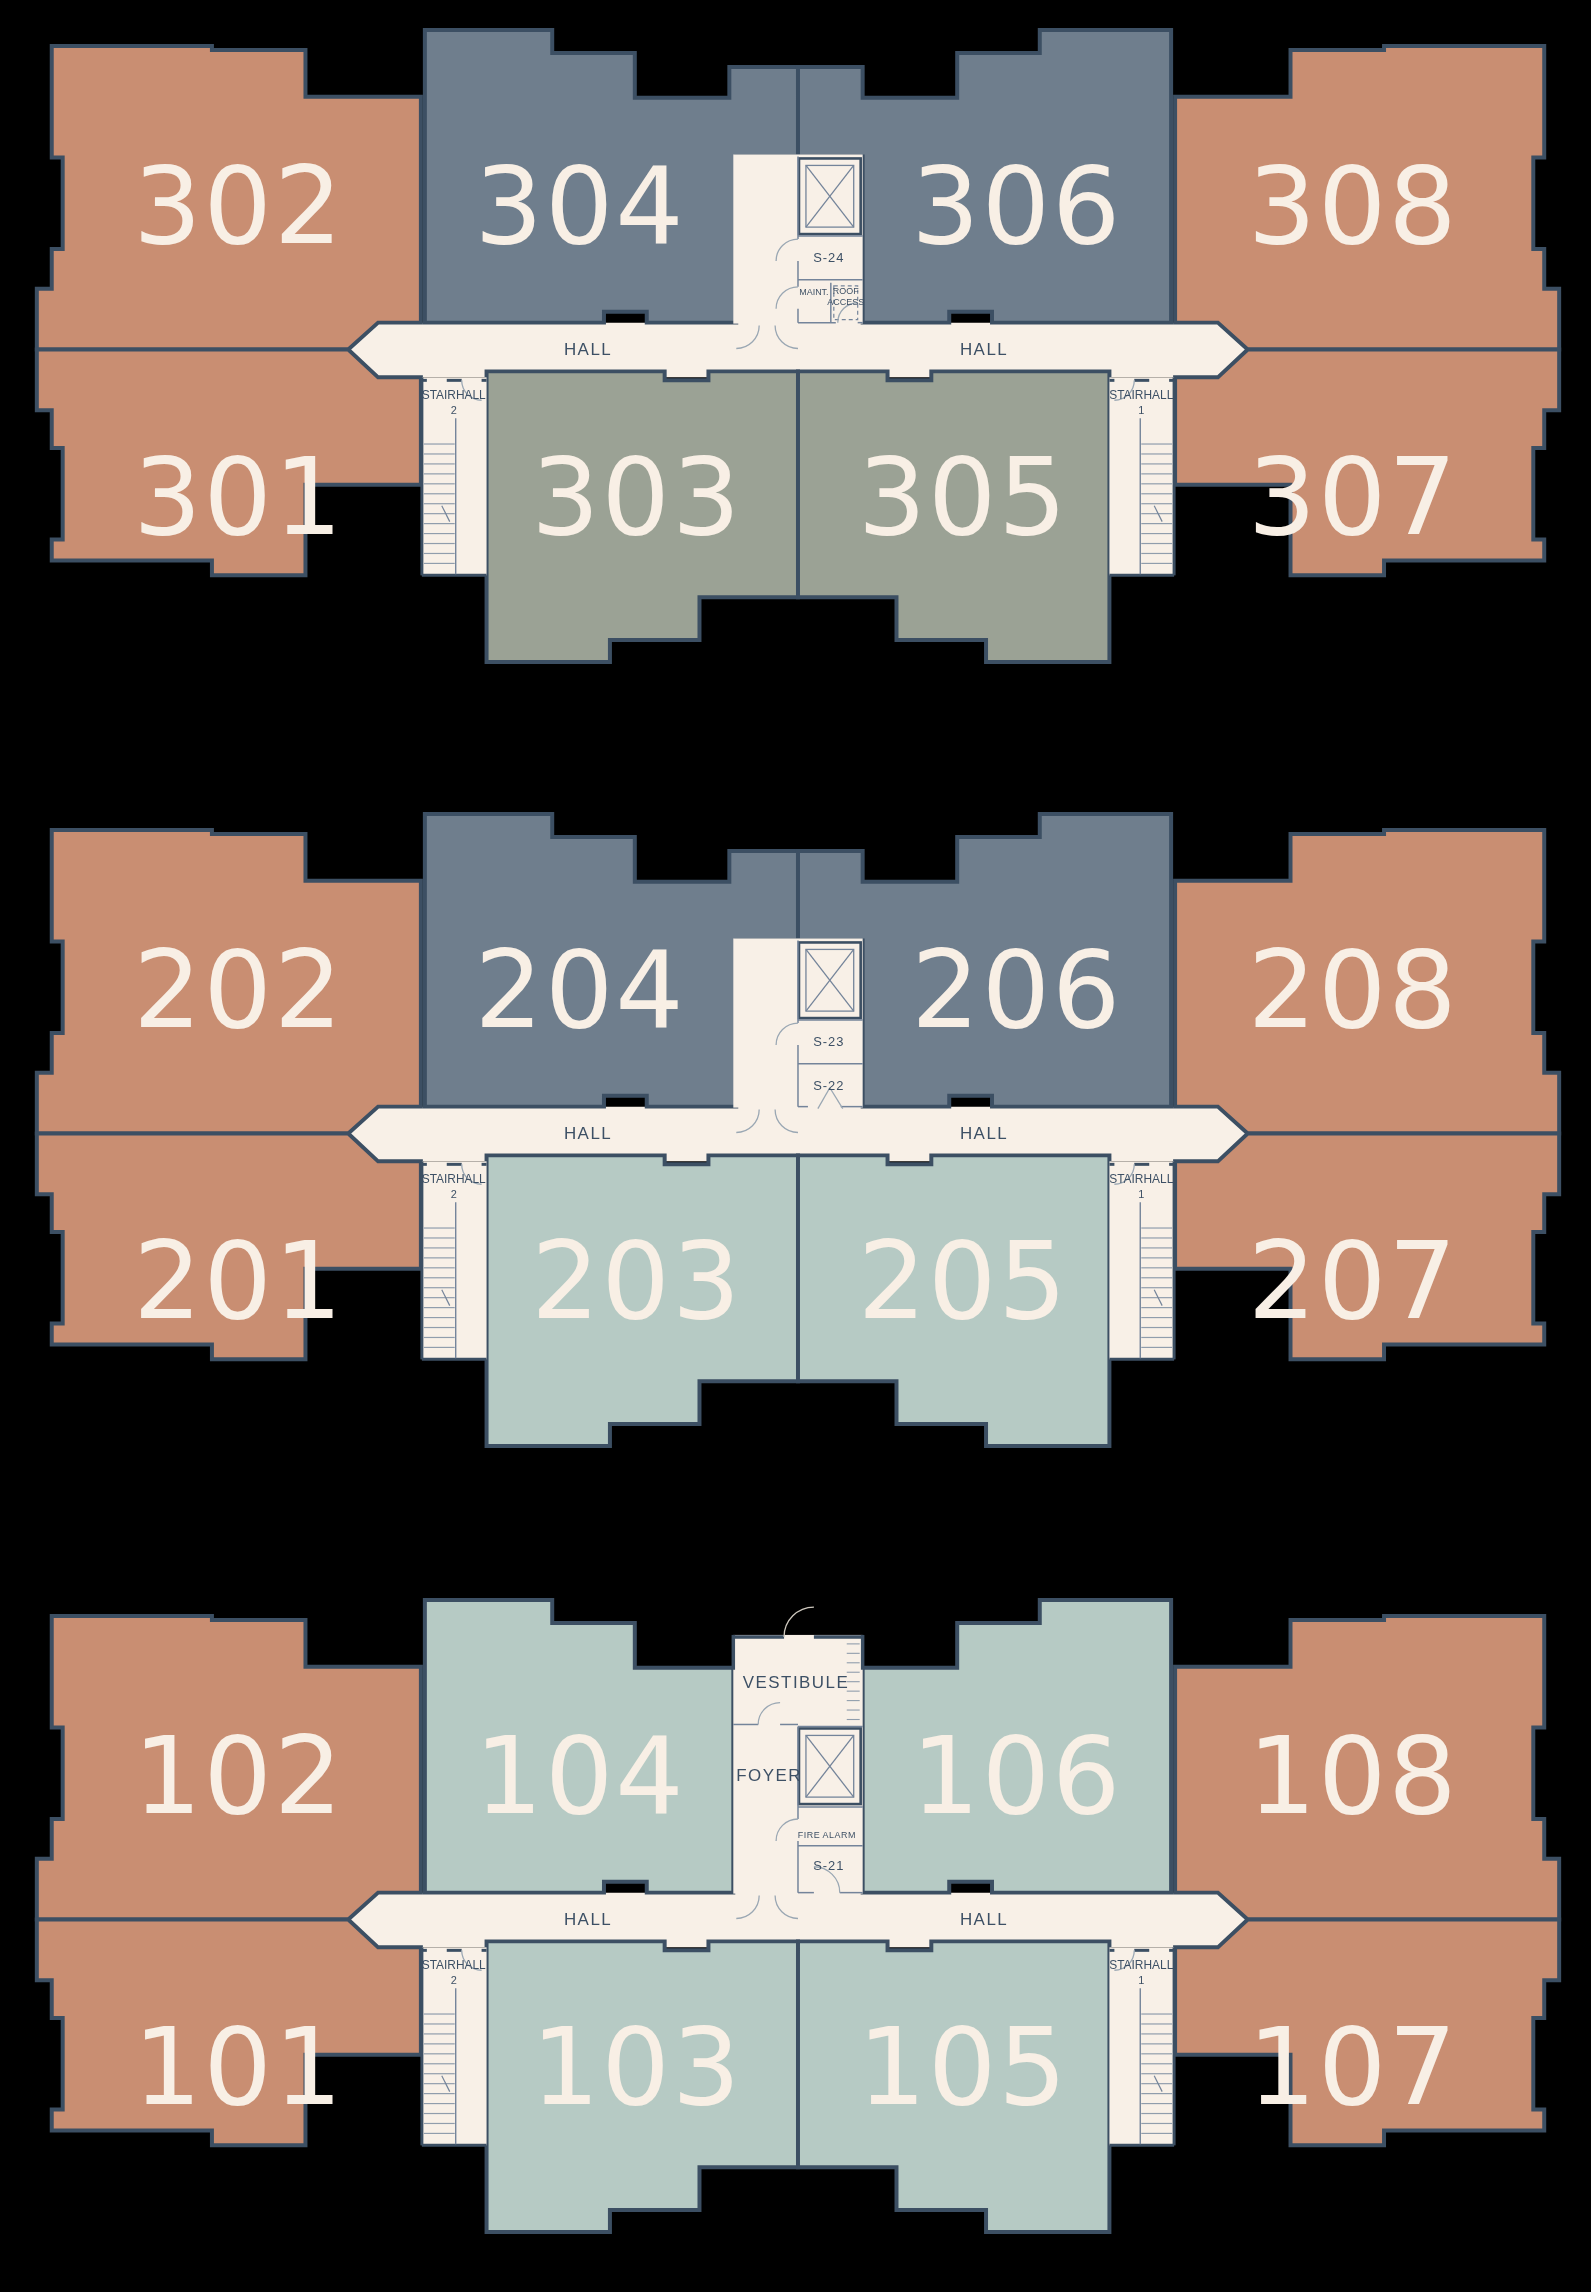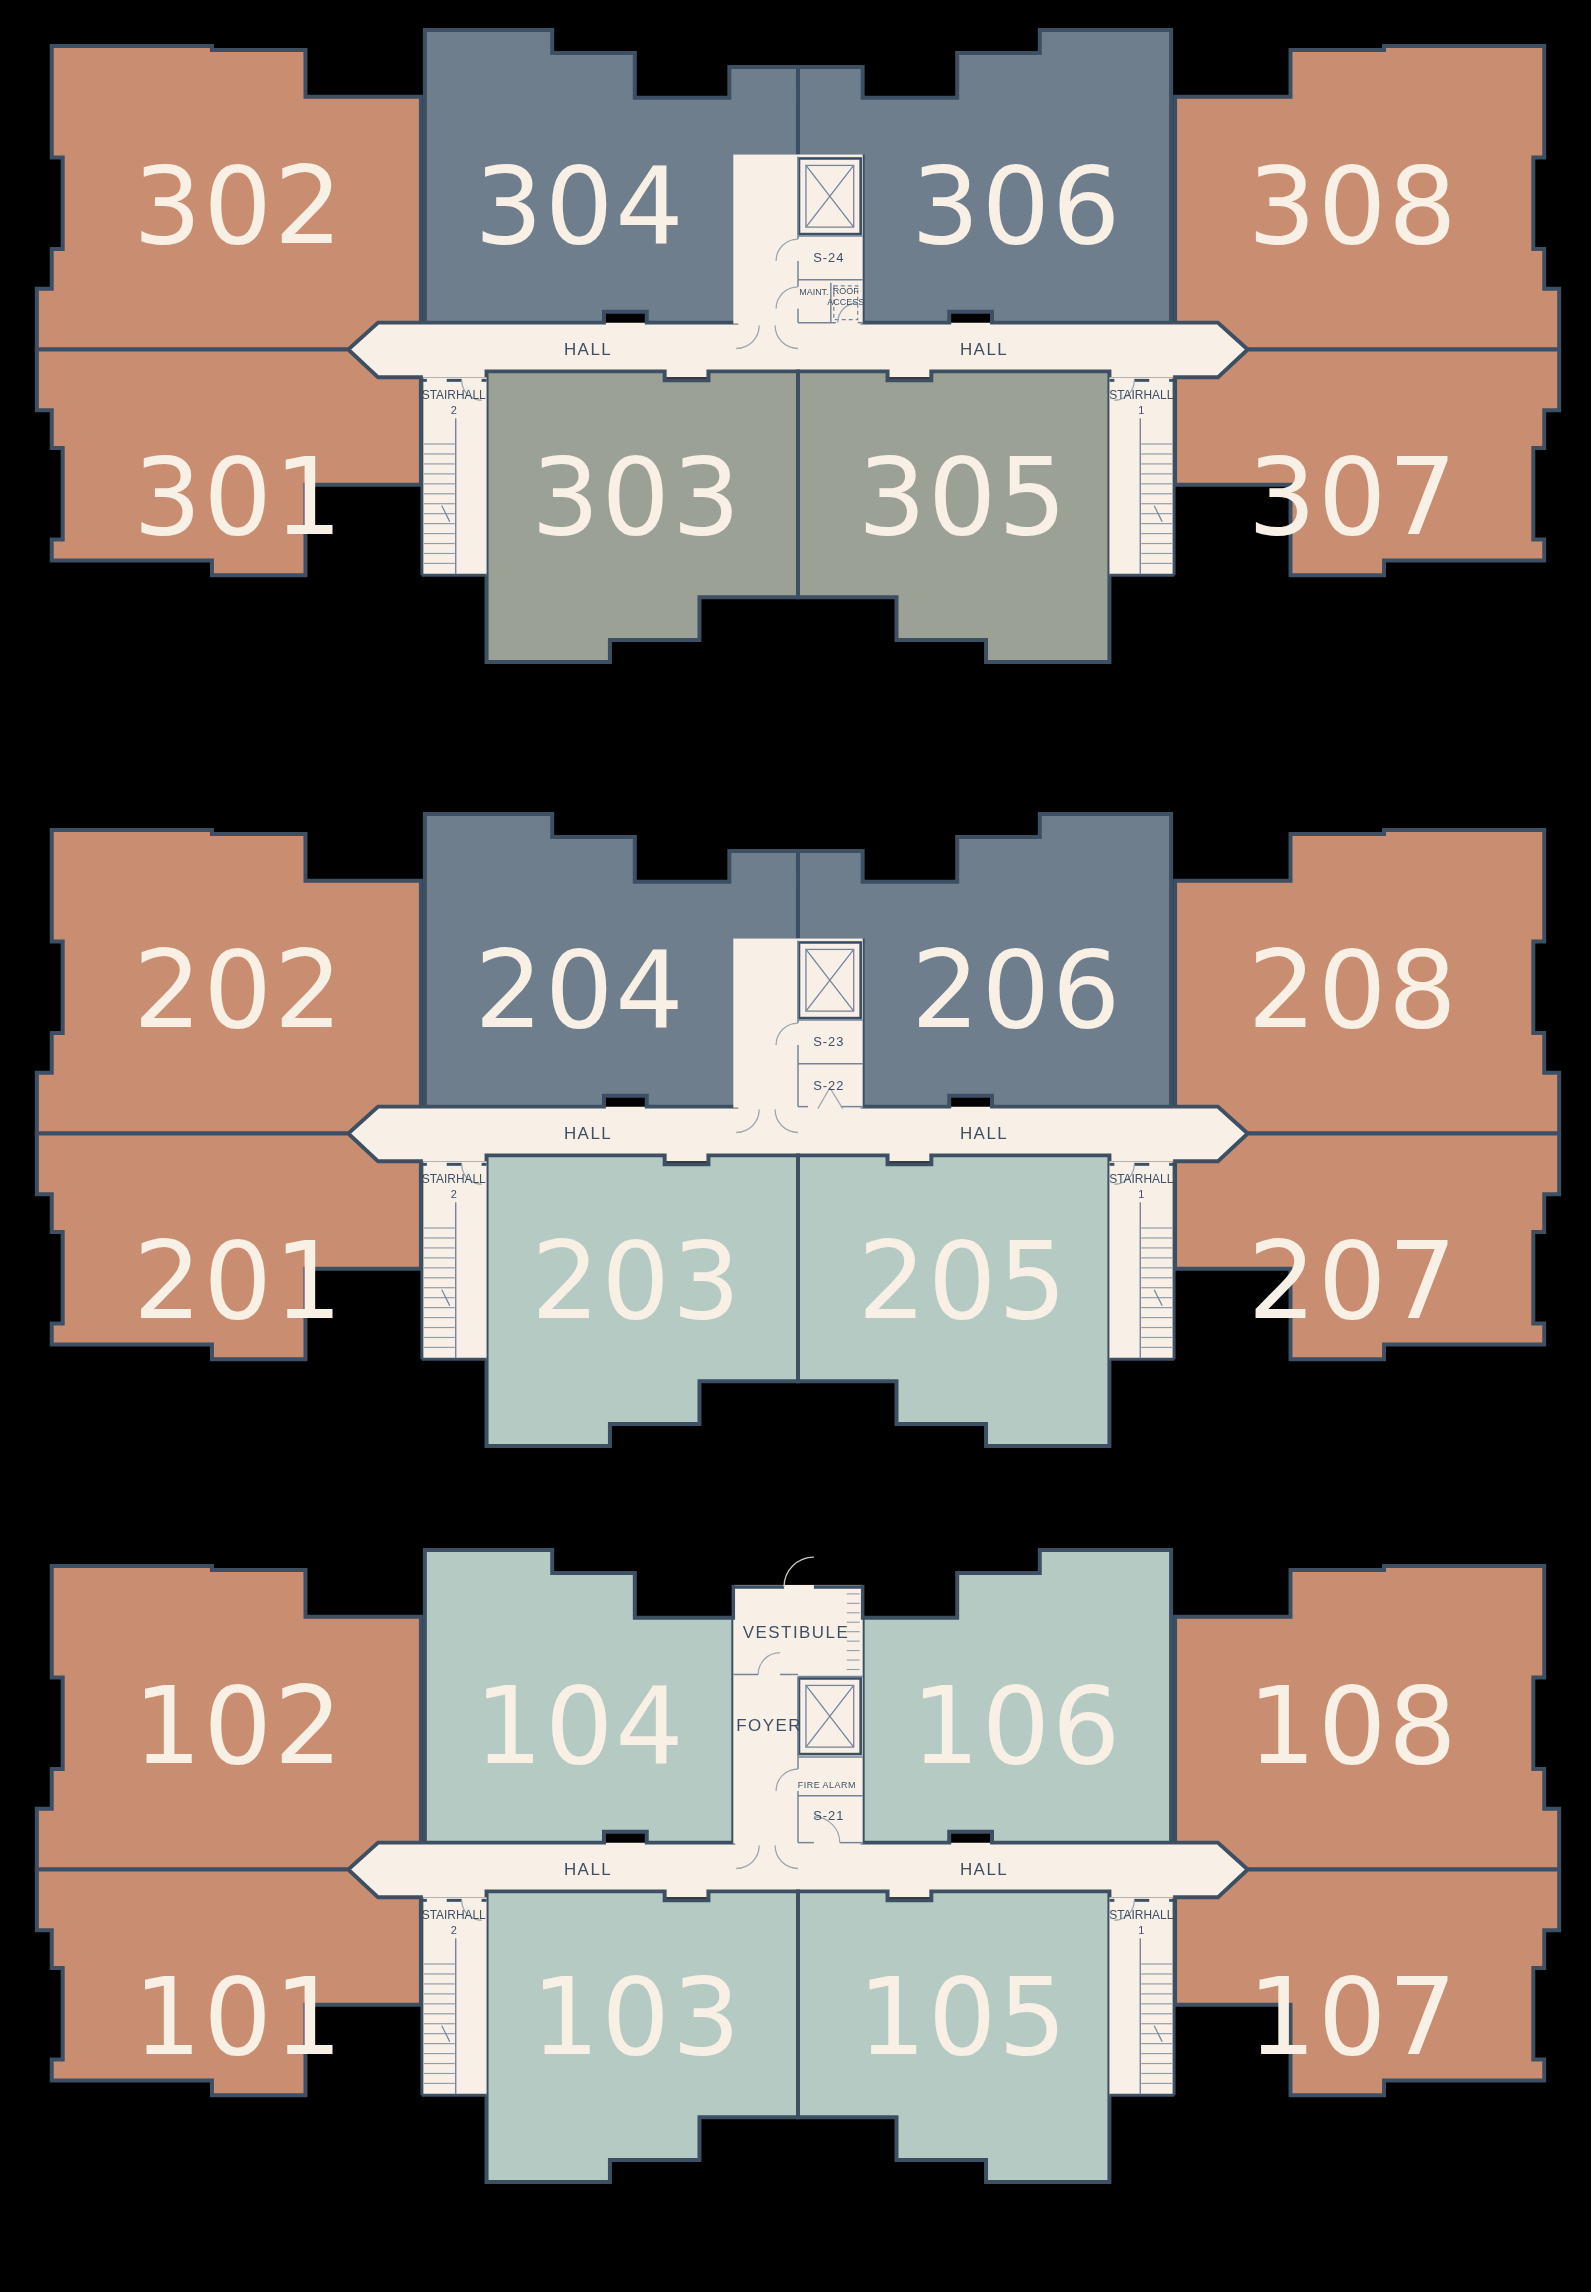--- a/index.html
+++ b/index.html
@@ -1,21 +1,21 @@
 <!DOCTYPE html>
 <html><head>
 <meta charset="utf-8">
 <style>
   html,body{margin:0;padding:0;background:#000;}
   #canvas{position:relative;width:1591px;height:2292px;background:#000;overflow:hidden;
           font-family:"Liberation Sans",sans-serif;}
   .floor{position:absolute;left:0;width:1591px;height:697px;}
   #floor-plan-3{top:0;}
   #floor-plan-2{top:784px;}
-  #floor-plan-1{top:1520px;}
+  #floor-plan-1{top:1570px;}
   svg{display:block;}
   text{user-select:none;}
   .unit-num{font-family:"DejaVu Sans",sans-serif;font-weight:400;letter-spacing:2px;}
   .anno{font-family:"Liberation Sans",sans-serif;}
 </style>
 </head>
 <body>
 
 <div id="canvas">
   <div class="floor" id="floor-plan-3">

